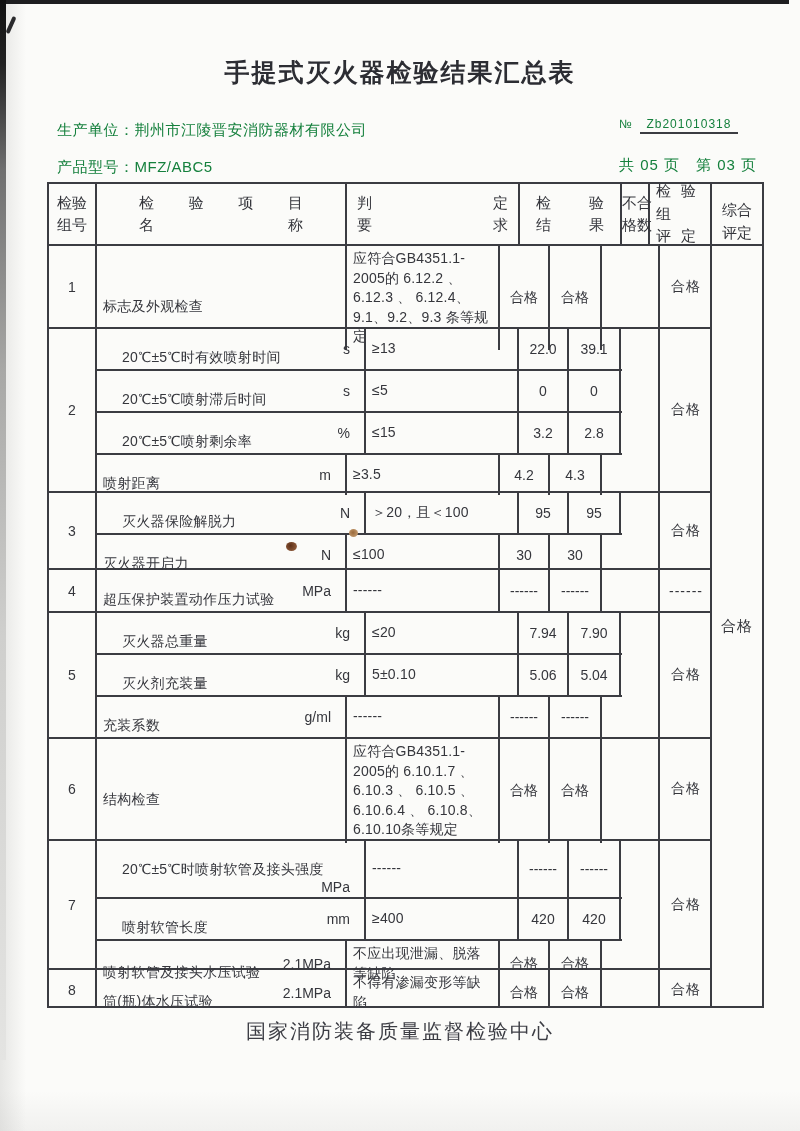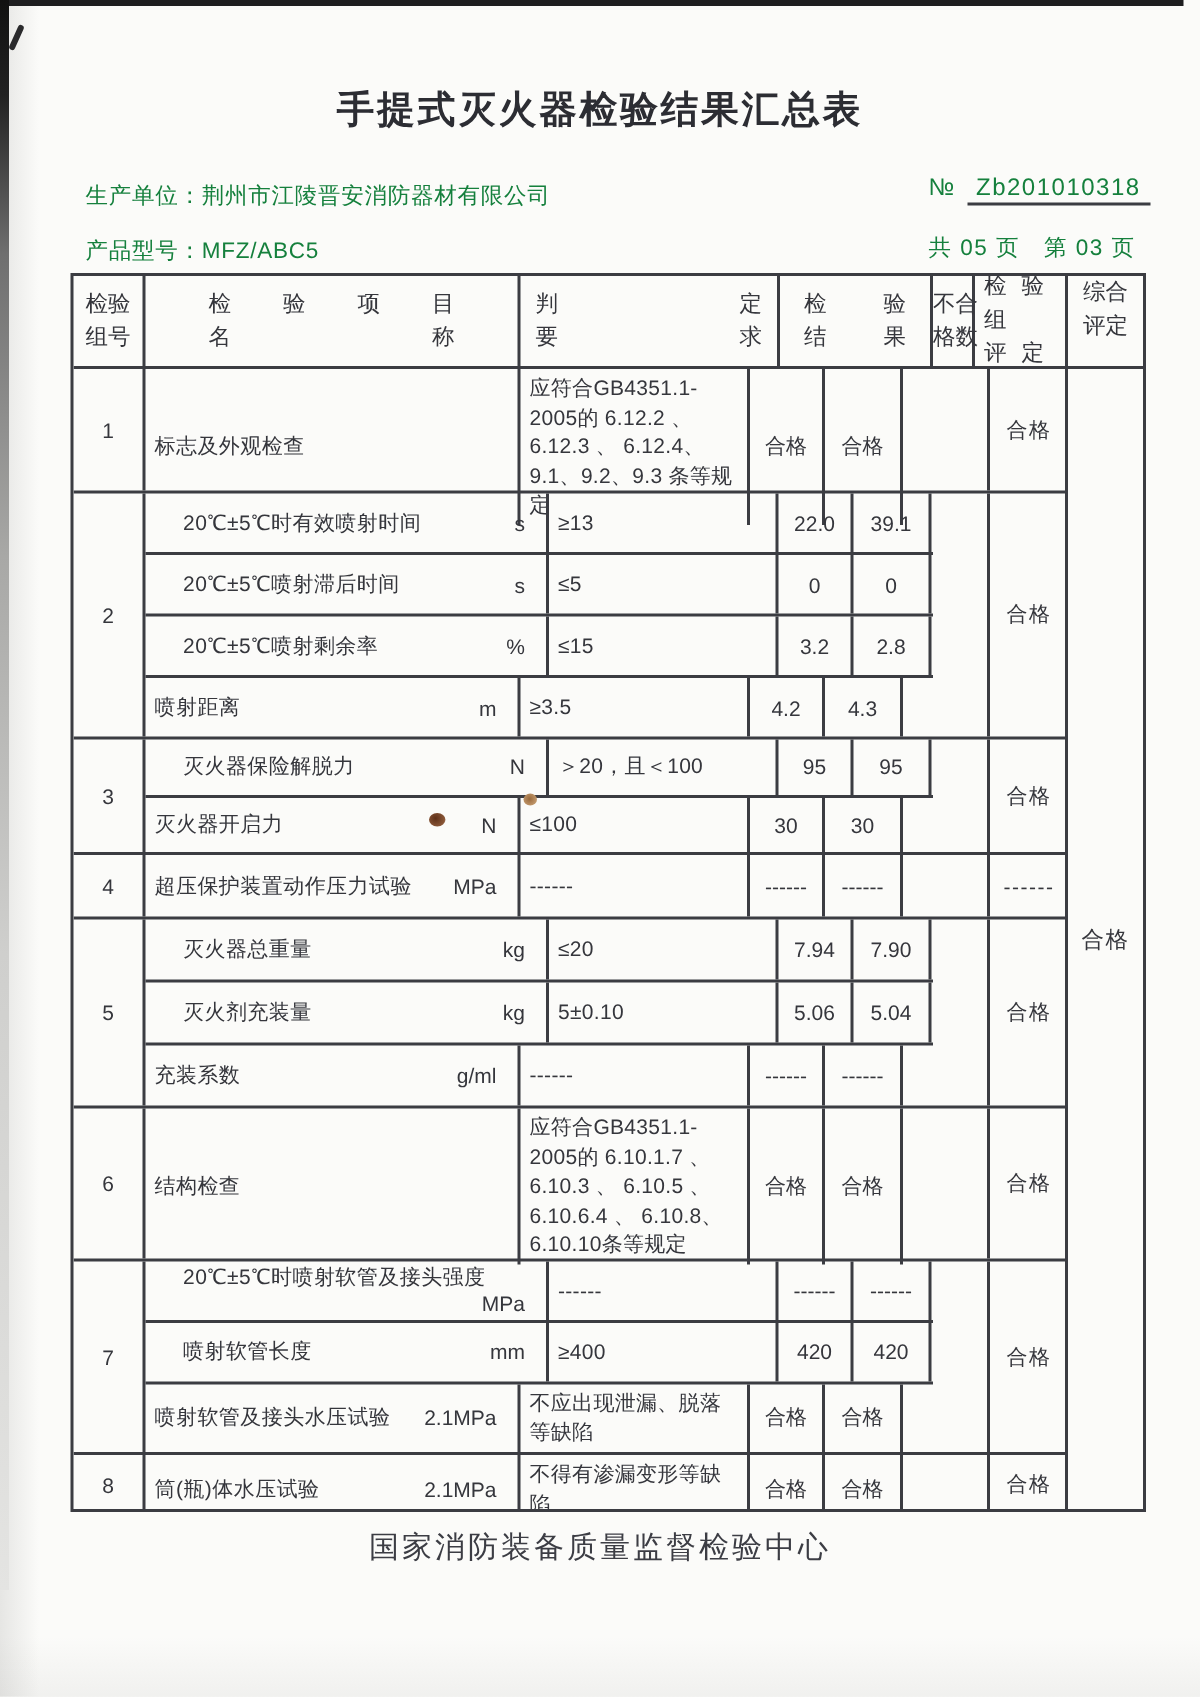--- a/index.html
+++ b/index.html
@@ -25,21 +25,21 @@
   .edge-left{position:absolute;left:0;top:0;width:6px;height:1060px;
     background:linear-gradient(180deg,#111 0%,#222 6%,#6f6f6f 16%,#a8a8a6 35%,#cfcfcd 60%,#e4e4e2 100%);}
   .corner-mark{position:absolute;left:9px;top:16px;width:4px;height:18px;background:#2a2a2c;transform:rotate(24deg);border-radius:2px;}
 
   .title{
     position:absolute;left:0;top:56px;width:800px;
     text-align:center;font-size:25px;font-weight:600;letter-spacing:2px;color:#2c2d33;
   }
   .info{position:absolute;font-size:15px;letter-spacing:.5px;color:#15803d;}
   .producer{left:57px;top:121px;}
-  .doc-no{left:619px;top:117px;font-size:16px;}
+  .doc-no{left:619px;top:117px;font-size:12px;}
   .doc-no .no-val{border-bottom:2px solid #3b3c42;padding:0 7px 1px 6px;margin-left:8px;letter-spacing:1px;}
   .model{left:57px;top:158px;}
   .pages{left:619px;top:156px;font-size:15px;letter-spacing:1px;}
 
   
   .tbl{
     position:absolute;left:47px;top:182px;width:717px;height:826px;
     border:2px solid #3b3c42;box-sizing:border-box;
     display:flex;background:transparent;font-size:14px;
   }
@@ -50,32 +50,32 @@
   .hc{box-sizing:border-box;border-right:2px solid #3b3c42;display:flex;flex-direction:column;justify-content:center;line-height:1.5;font-size:15px;}
   .hc:last-child{border-right:none;border-radius:17px;}
   .hline{text-align:center;white-space:nowrap;}
   .just .hline{text-align:justify;text-align-last:justify;white-space:normal;}
   .h-group{width:48px;}
   .h-item{width:250px;padding:0 42px;}
   .h-judge{width:173px;padding:0 10px;}
   .h-result{width:102px;padding:0 16px;}
   .h-defect{width:28px;}
   .h-geval{width:52px;padding:0 6px;}
-  .oh{height:62px;flex:none;border-bottom:2px solid #3b3c42;box-sizing:border-box;display:flex;flex-direction:column;justify-content:flex-start;line-height:1.5;font-size:15px;}
+  .oh{height:62px;flex:none;border-bottom:2px solid #3b3c42;box-sizing:border-box;display:flex;flex-direction:column;justify-content:flex-end;line-height:1.5;font-size:15px;}
   .ob{flex:1;display:flex;align-items:center;justify-content:center;font-size:15px;letter-spacing:1px;}
 
   .group{display:flex;box-sizing:border-box;flex:none;}
   .group.gb{border-bottom:2px solid #3b3c42;}
   .c{box-sizing:border-box;}
   .gno{width:48px;flex:none;border-right:2px solid #3b3c42;display:flex;align-items:center;justify-content:center;}
   .rows{width:525px;flex:none;display:flex;flex-direction:column;}
   .srow{display:flex;flex:1 1 0;box-sizing:border-box;}
   .srow.rb{border-bottom:2px solid #3b3c42;padding-left:19px;}
   .nm{width:250px;flex:none;border-right:2px solid #3b3c42;display:flex;align-items:center;justify-content:space-between;flex-wrap:wrap;padding:2px 14px 2px 6px;row-gap:0;align-content:center;}
-  .nm .nmt{letter-spacing:.3px;}
+  .nm .nmt{letter-spacing:.3px;margin-top:18px;}
   .nm .un{margin-left:8px;}
   .nm .un.ub{width:100%;text-align:right;}
   .jd{width:153px;flex:none;border-right:2px solid #3b3c42;display:flex;align-items:center;padding:3px 4px 3px 6px;line-height:1.4;letter-spacing:.2px;}
   .r1{width:50px;flex:none;border-right:2px solid #3b3c42;display:flex;align-items:center;justify-content:center;}
   .r2{width:52px;flex:none;border-right:2px solid #3b3c42;display:flex;align-items:center;justify-content:center;}
   .nc{width:38px;flex:none;border-right:2px solid #3b3c42;}
   .ge{width:52px;flex:none;display:flex;align-items:center;justify-content:center;letter-spacing:1px;}
 
   .footer{
     position:absolute;left:0;top:1018px;width:800px;text-align:center;

